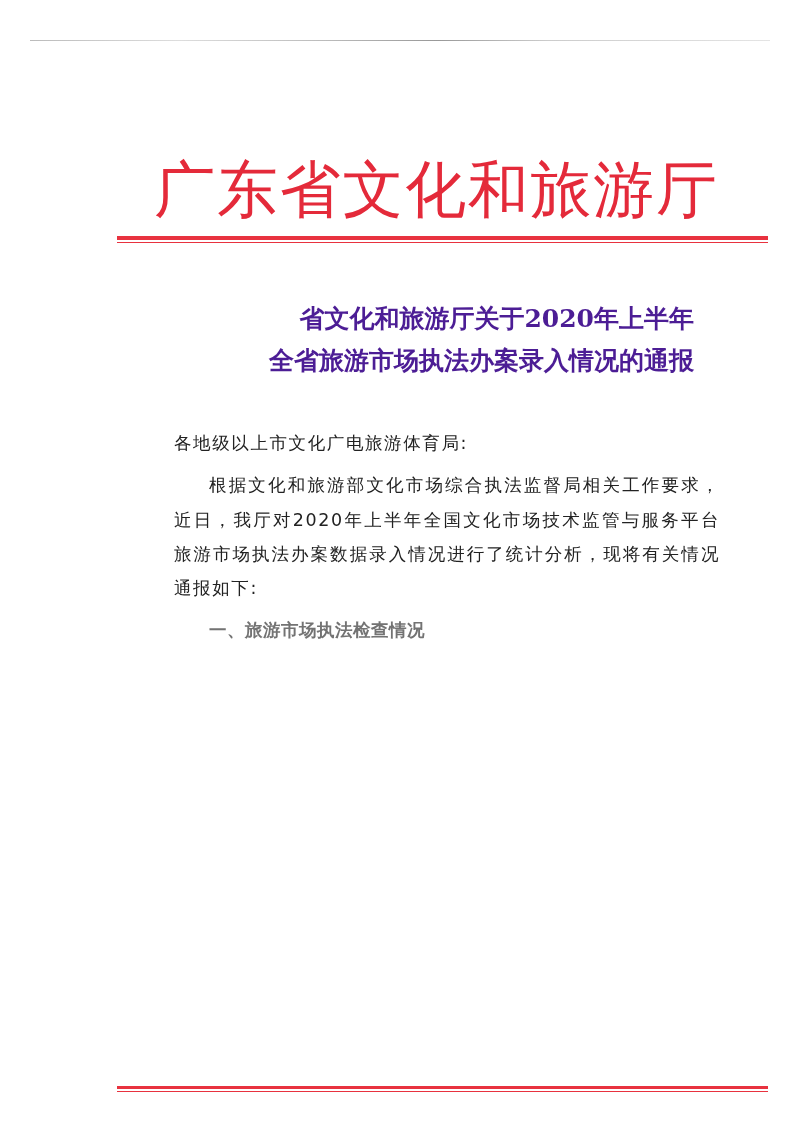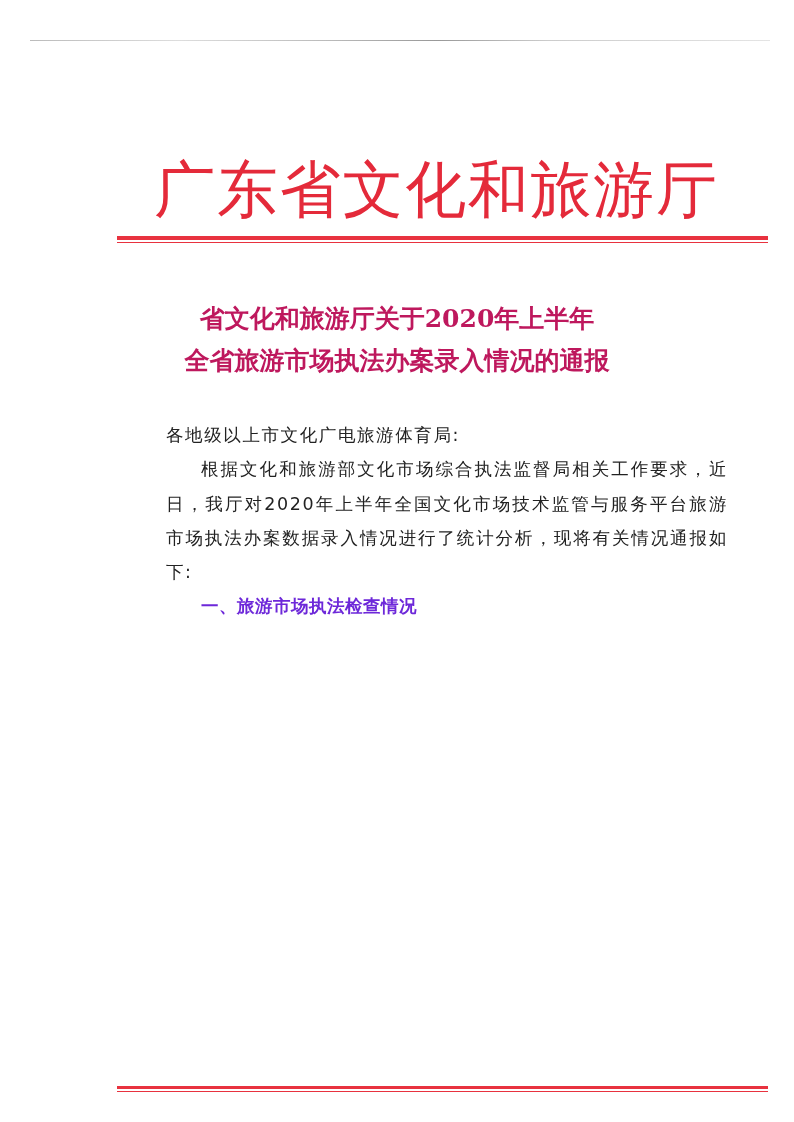--- a/index.html
+++ b/index.html
@@ -17,34 +17,34 @@
       transform: scaleX(0.98); transform-origin: left center;
     }
     .red-rule { position: absolute; left: 117px; width: 651px; }
     .red-rule .thick { height: 4px; background: #e8323f; }
     .red-rule .thin { height: 1px; background: #e8323f; margin-top: 2px; }
     .rule-top { top: 236px; }
     .rule-bottom { top: 1086px; }
     .rule-bottom .thick { height: 3px; }
     .doc-title {
       position: absolute; left: 100px; width: 594px; top: 298px;
-      text-align: center; color: #be185d;
+      text-align: right; color: #4c1d95;
       font-family: "DejaVu Serif", "Liberation Serif", serif;
       font-weight: bold; font-size: 25px; line-height: 42px;
     }
     .body-text {
       position: absolute; left: 166px; top: 418px; width: 562px;
       color: #222;
       font-family: "DejaVu Sans", "Liberation Sans", sans-serif;
       font-size: 17.5px; line-height: 34.3px;
       text-align: justify; letter-spacing: 1.6px;
     }
-    .body-text p { margin: 0; }
+    .body-text p { margin: 8px; }
     .indent { text-indent: 2em; }
-    .heading { text-indent: 2em; font-family: "DejaVu Sans", "Liberation Sans", sans-serif; font-weight: bold; letter-spacing: 0.5px; color: #6d28d9; }
+    .heading { text-indent: 2em; font-family: "DejaVu Sans", "Liberation Sans", sans-serif; font-weight: bold; letter-spacing: 0.5px; color: #737373; }
     .b { font-weight: bold; color: #111; }
   </style>
 </head>
 <body>
 
 <div class="scan-line"></div>
 
 <div class="letterhead">广东省文化和旅游厅</div>
 
 <div class="red-rule rule-top">

